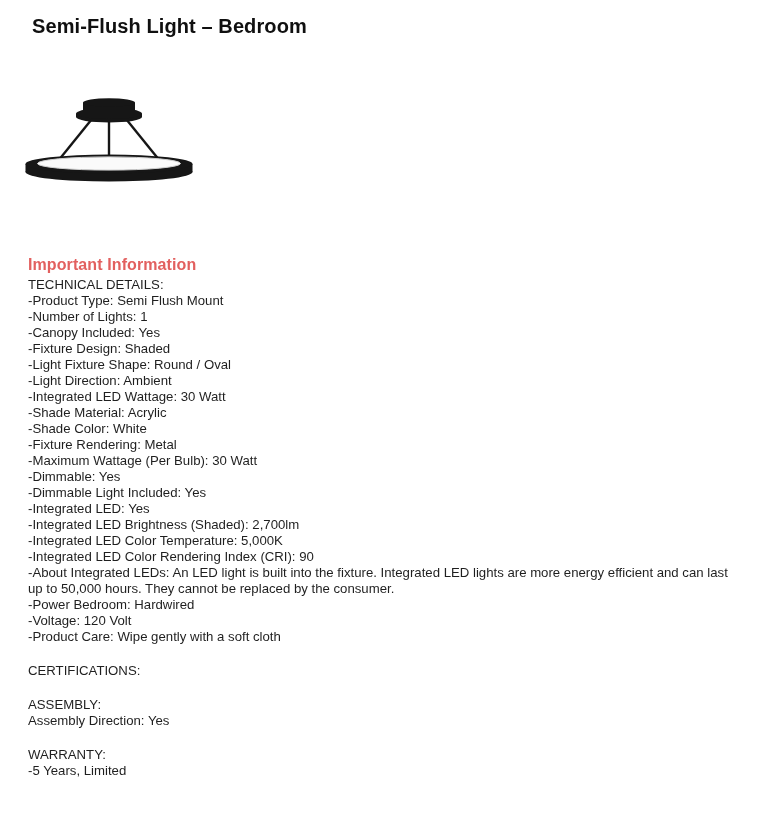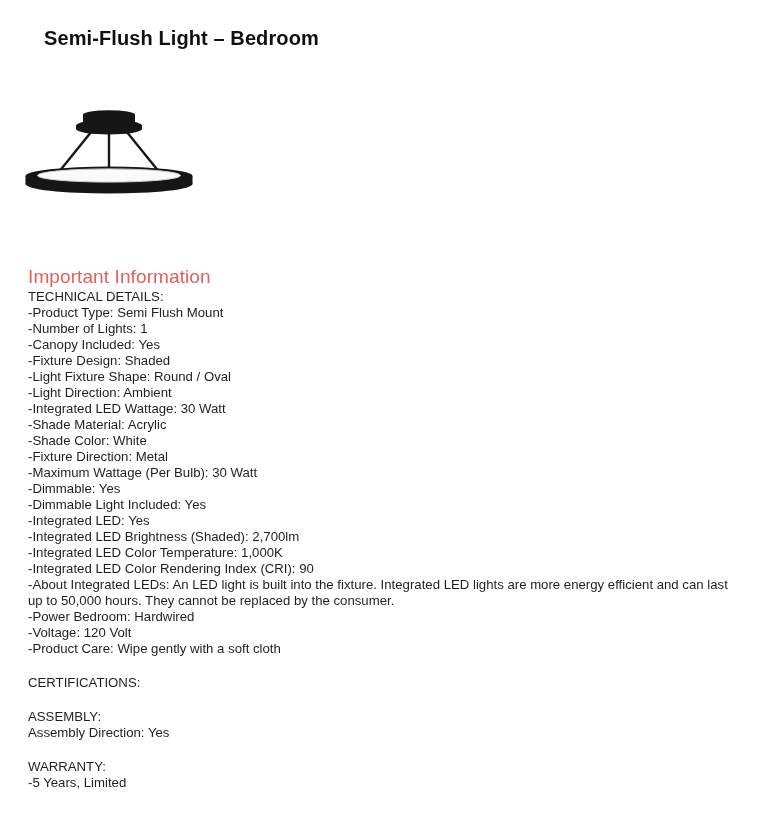--- a/index.html
+++ b/index.html
@@ -10,30 +10,30 @@
     --shade-rim:#cfcfcf;
   }
   *{box-sizing:border-box;}
   html,body{margin:0;padding:0;}
   body{
     width:769px;height:838px;overflow:hidden;background:#ffffff;
     font-family:"Liberation Sans", sans-serif;color:var(--text);
   }
   main{padding:10px 24px 0 28px;}
   h1{
-    margin:16px;font-size:20px;line-height:24px;font-weight:700;color:#101010;
+    margin:4px;font-size:20px;line-height:24px;font-weight:700;color:#101010;
     letter-spacing:.1px;
   }
   figure{margin:60px 0 0 -3px;padding:0;width:170px;height:85px;}
   svg{display:block;}
   .fixture-dark{fill:var(--fixture);}
   .fixture-rod{stroke:var(--fixture);stroke-width:2.4;}
   .fixture-shade{fill:var(--shade);stroke:var(--shade-rim);stroke-width:1;}
   h2{
-    margin:72px 0 0 0;font-size:19px;line-height:19px;font-weight:400;
+    margin:72px 0 0 0;font-size:16px;line-height:19px;font-weight:700;
     color:var(--accent);letter-spacing:.1px;
   }
   .content{margin-top:3px;max-width:717px;}
   .block + .block{margin-top:18px;}
   .block-heading,.line{font-size:13.2px;line-height:16px;font-weight:400;}
 </style>
 </head>
 <body>
 
 <main>
@@ -75,27 +75,27 @@
       <div>
           <div class="line">-Product Type: Semi Flush Mount</div>
           <div class="line">-Number of Lights: 1</div>
           <div class="line">-Canopy Included: Yes</div>
           <div class="line">-Fixture Design: Shaded</div>
           <div class="line">-Light Fixture Shape: Round / Oval</div>
           <div class="line">-Light Direction: Ambient</div>
           <div class="line">-Integrated LED Wattage: 30 Watt</div>
           <div class="line">-Shade Material: Acrylic</div>
           <div class="line">-Shade Color: White</div>
-          <div class="line">-Fixture Direction: Metal</div>
+          <div class="line">-Fixture Rendering: Metal</div>
           <div class="line">-Maximum Wattage (Per Bulb): 30 Watt</div>
           <div class="line">-Dimmable: Yes</div>
           <div class="line">-Dimmable Light Included: Yes</div>
           <div class="line">-Integrated LED: Yes</div>
           <div class="line">-Integrated LED Brightness (Shaded): 2,700lm</div>
-          <div class="line">-Integrated LED Color Temperature: 1,000K</div>
+          <div class="line">-Integrated LED Color Temperature: 5,000K</div>
           <div class="line">-Integrated LED Color Rendering Index (CRI): 90</div>
           <div class="line">-About Integrated LEDs: An LED light is built into the fixture. Integrated LED lights are more energy efficient and can last up to 50,000 hours. They cannot be replaced by the consumer.</div>
           <div class="line">-Power Bedroom: Hardwired</div>
           <div class="line">-Voltage: 120 Volt</div>
           <div class="line">-Product Care: Wipe gently with a soft cloth</div>
         </div>
     </div>
 
     <div class="block">
       <div class="block-heading">CERTIFICATIONS:</div>

